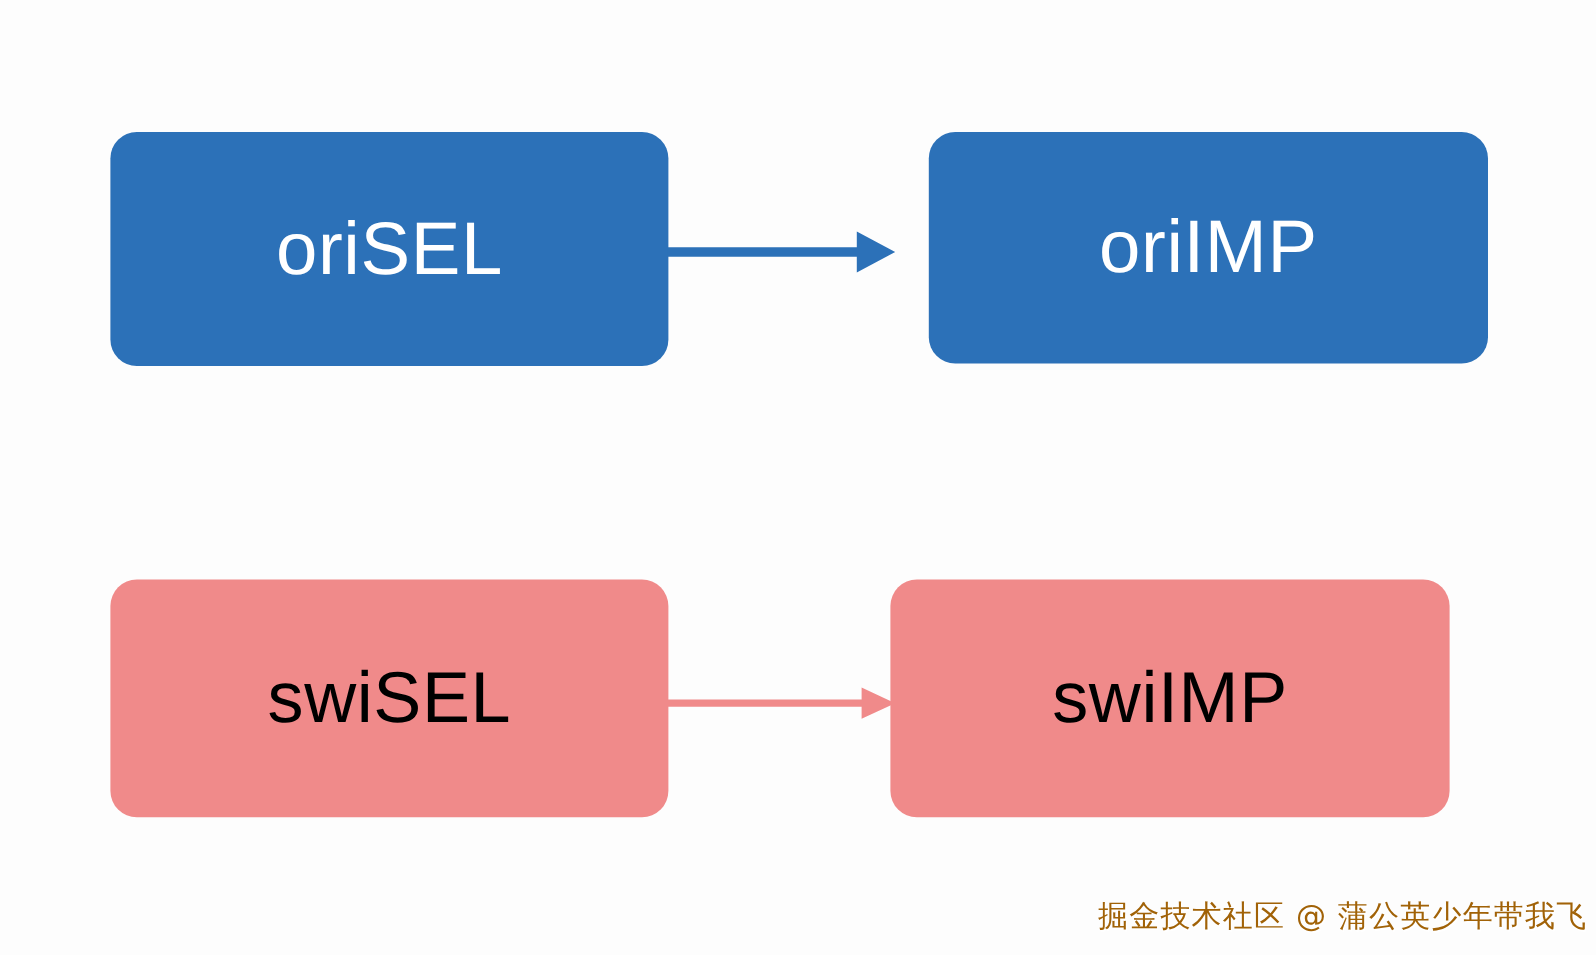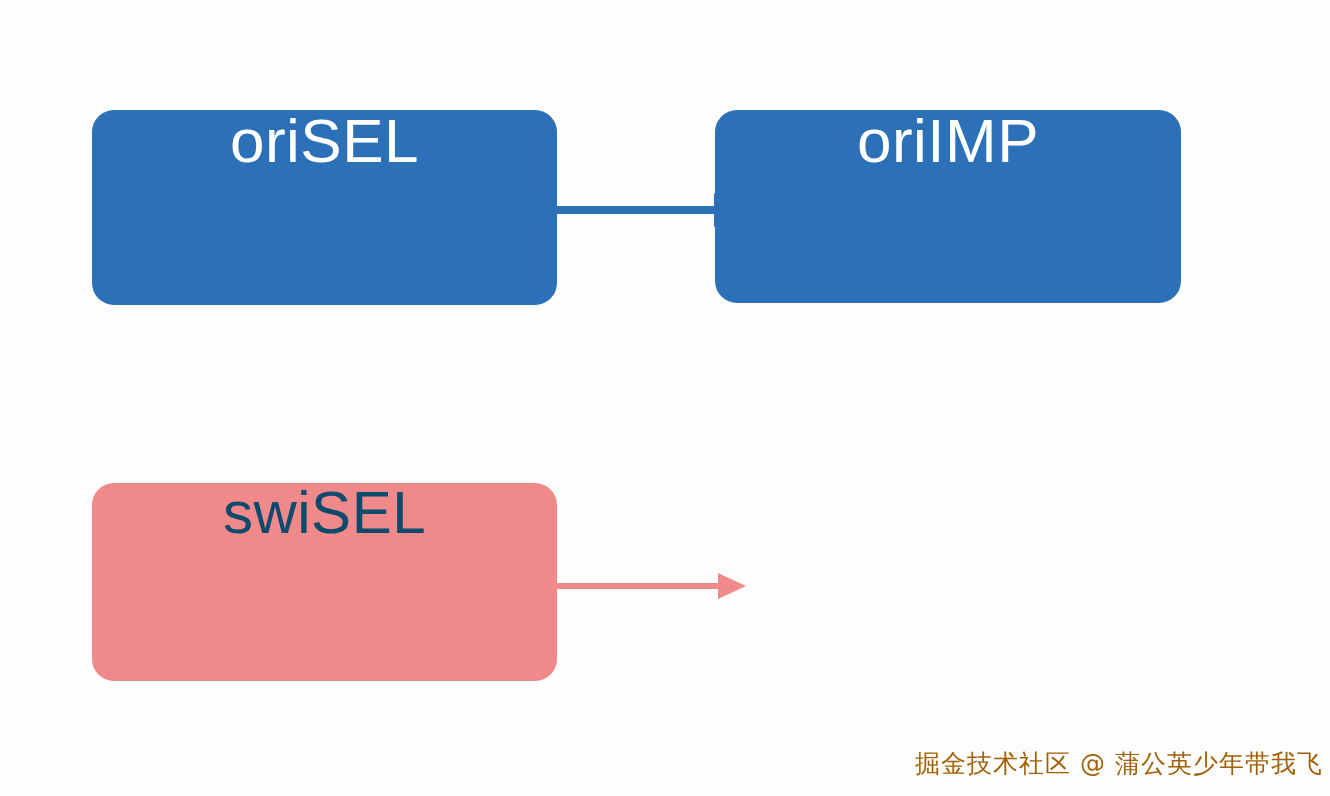--- a/index.html
+++ b/index.html
@@ -16,44 +16,44 @@
   #canvas {
     position: relative;
     width: 1330px;
     height: 796px;
   }
 
   
   .node {
     position: absolute;
     display: flex;
-    align-items: flex-start;
+    align-items: center;
     justify-content: center;
     border-radius: 22px;
     box-sizing: border-box;
   }
   .node-label {
     color: #ffffff;
     font-family: "Liberation Sans", sans-serif;
     font-weight: 400;
     letter-spacing: 0.5px;
     line-height: 1;
     white-space: nowrap;
     -webkit-font-smoothing: antialiased;
   }
 
   .node.blue  { background: #2c71b8; }
   .node.pink  { background: #f08a8a; }
 
   .node.blue .node-label { font-size: 62px; }
-  .node.pink .node-label { font-size: 60px; color: #0c4a6e; }
+  .node.pink .node-label { font-size: 60px; color: #000000; }
 
   
   #node-orisel { left: 92px;  top: 110px; width: 465px; height: 195px; }
-  #node-oriimp { left: 715px; top: 110px; width: 466px; height: 193px; }
+  #node-oriimp { left: 774px; top: 110px; width: 466px; height: 193px; }
   #node-swisel { left: 92px;  top: 483px; width: 465px; height: 198px; }
   #node-swiimp { left: 742px; top: 483px; width: 466px; height: 198px; }
 
   
   .arrow {
     position: absolute;
     display: block;
   }
   #arrow-top    { left: 556px; top: 188px; width: 190px; height: 44px; }
   #arrow-bottom { left: 556px; top: 566px; width: 190px; height: 40px; }
@@ -90,16 +90,19 @@
   </div>
 
   <div class="node pink" id="node-swisel">
     <span class="node-label">swiSEL</span>
   </div>
 
   <svg class="arrow" id="arrow-bottom" viewBox="0 0 190 40">
     <path d="M0 17 H162 V7 L190 20 L162 33 V23 H0 Z" fill="#f08a8a"></path>
   </svg>
 
+  <div class="node pink" id="node-swiimp">
+    <span class="node-label">swiIMP</span>
+  </div>
 
   <div id="watermark">掘金技术社区 @ 蒲公英少年带我飞</div>
 
 </div>
 
 </body></html>

